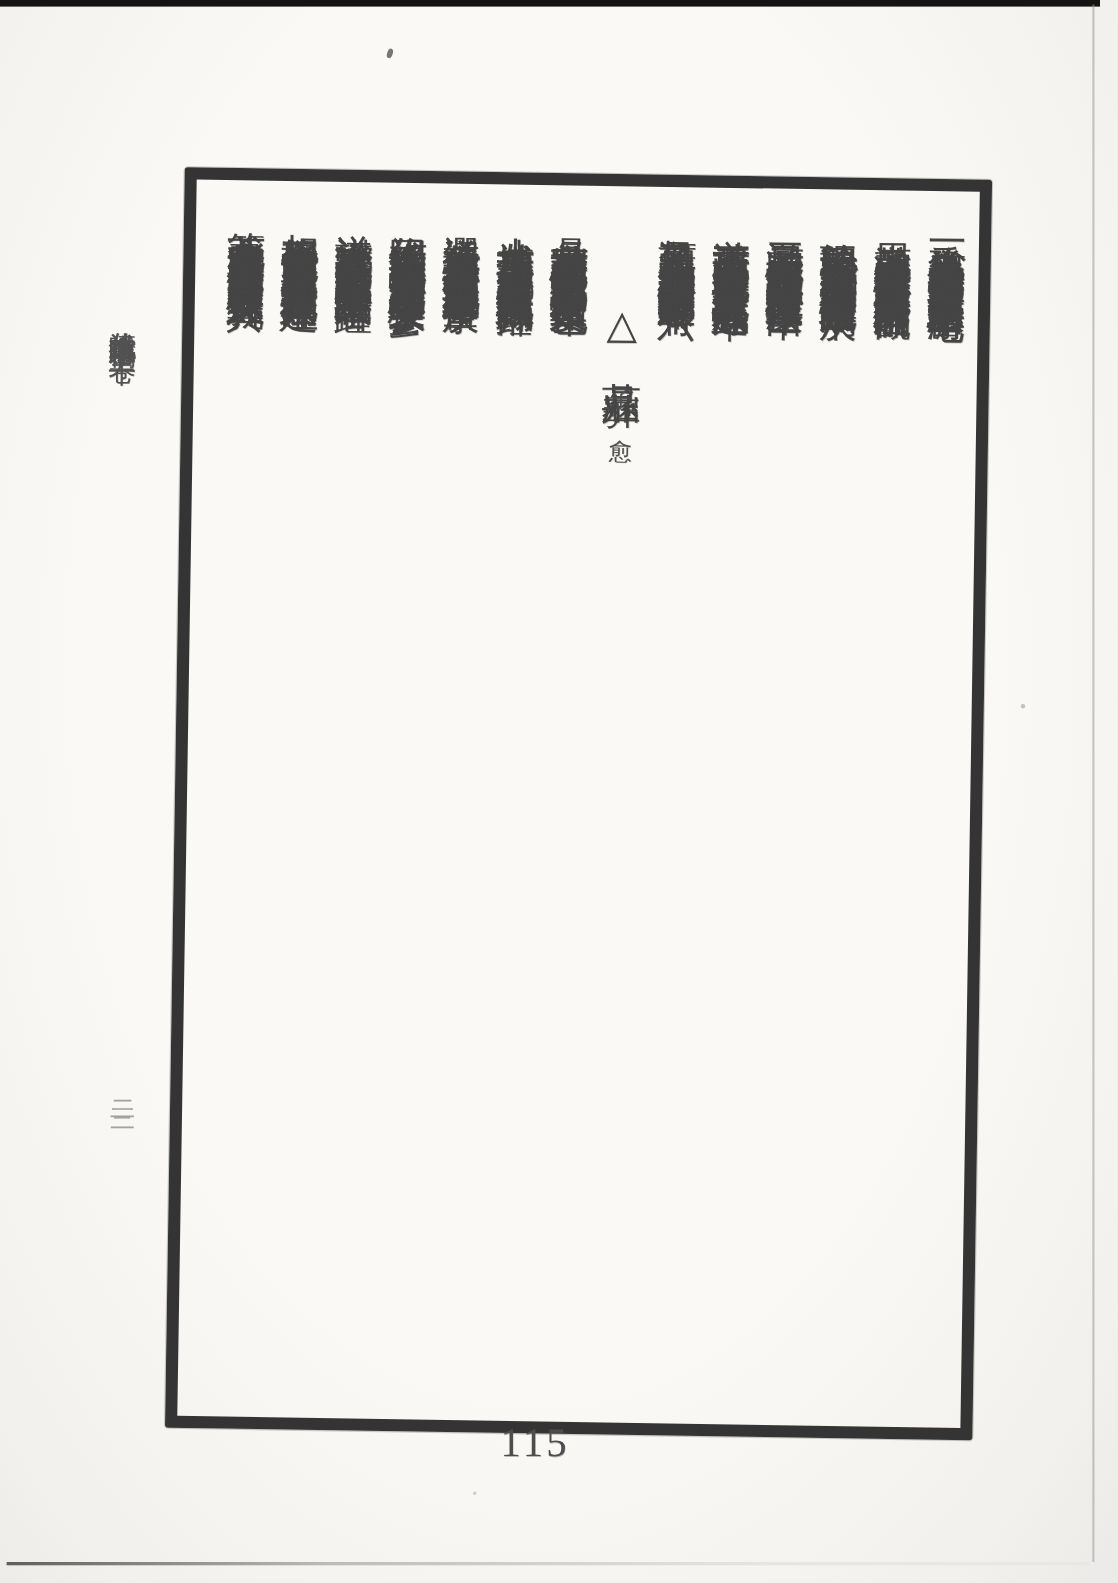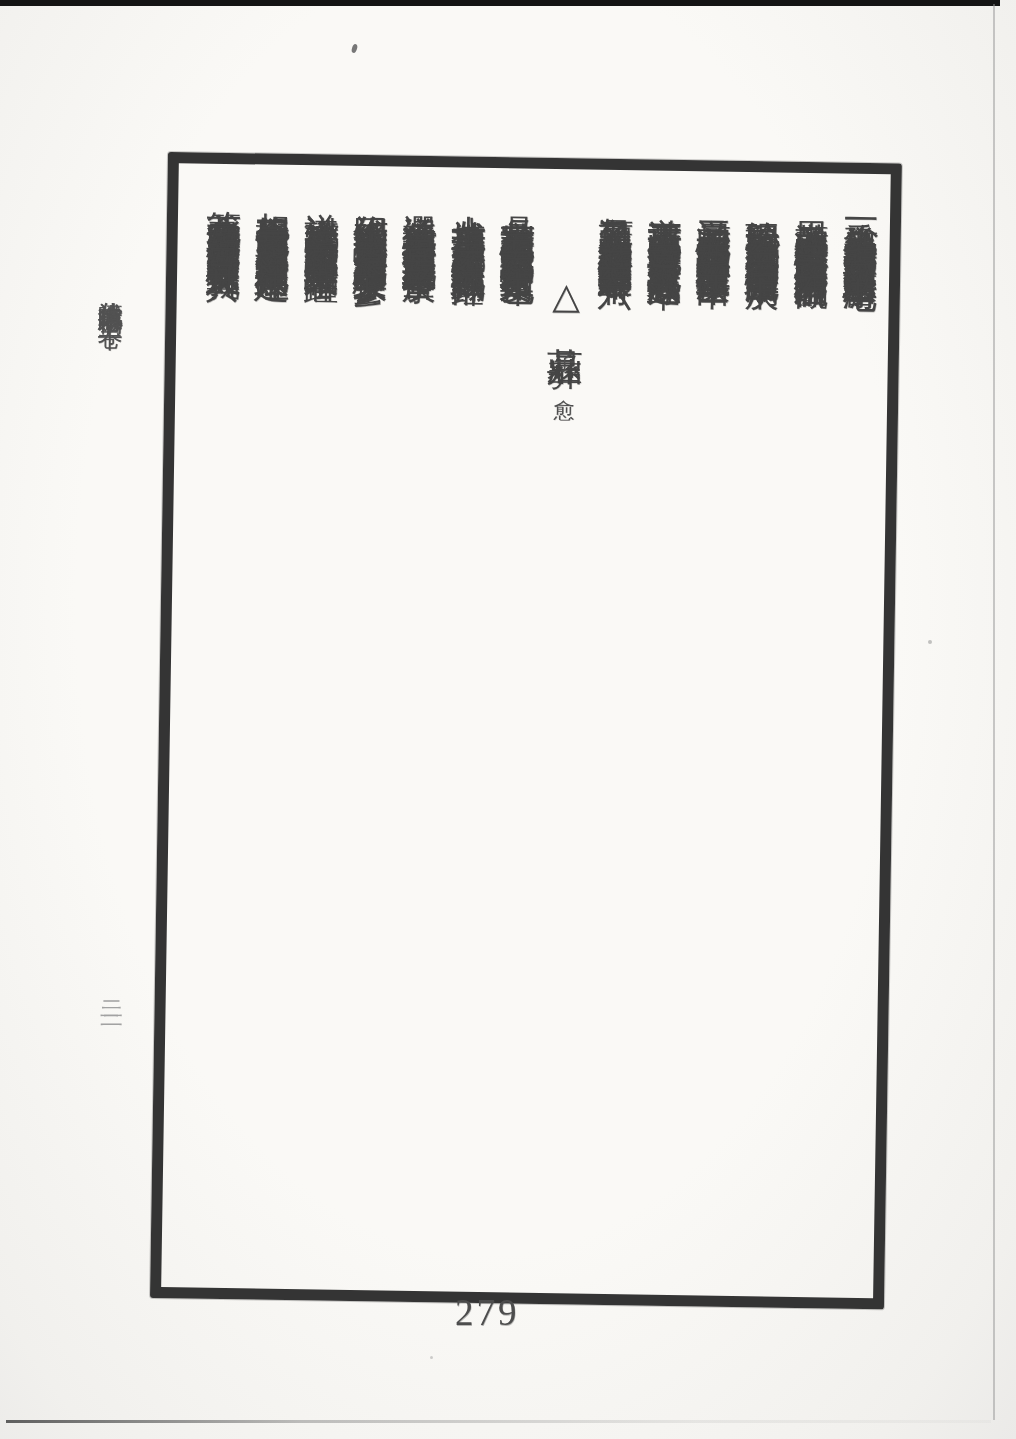--- a/index.html
+++ b/index.html
@@ -91,15 +91,15 @@
         <div class="col">鼎彝字茗甫武進人幼而穎悟四歲能識字長而好學不倦家貧宴如也年</div>
         <div class="col">十八補博士弟子員三十六舉於鄉兩上公車不第逢大挑以敎職歸部銓</div>
         <div class="col">選遂絕意仕進幕遊四方最後任漢口招商局文案凡十有五年會庚子拳</div>
         <div class="col">禍作國幾亡有識之士皆以變法興學爲先務之急鼎彝念里中學校寥寥</div>
         <div class="col">遂謀於鄉人就舊有之冠英義塾改設冠英兩等小學堂未半載來學者踵</div>
         <div class="col">相接學舍不能容乃遷於莊氏三賢祠越一年學者愈衆復就祠後餘址建</div>
         <div class="col">築北舍西舍由是冠英規模完備聲譽昭著爲里中各校模範鼎彝又就其</div>
       </div>
   </div>
 
-  <div class="page-number">279</div>
+  <div class="page-number">115</div>
 
 </div>
 
 </body></html>

